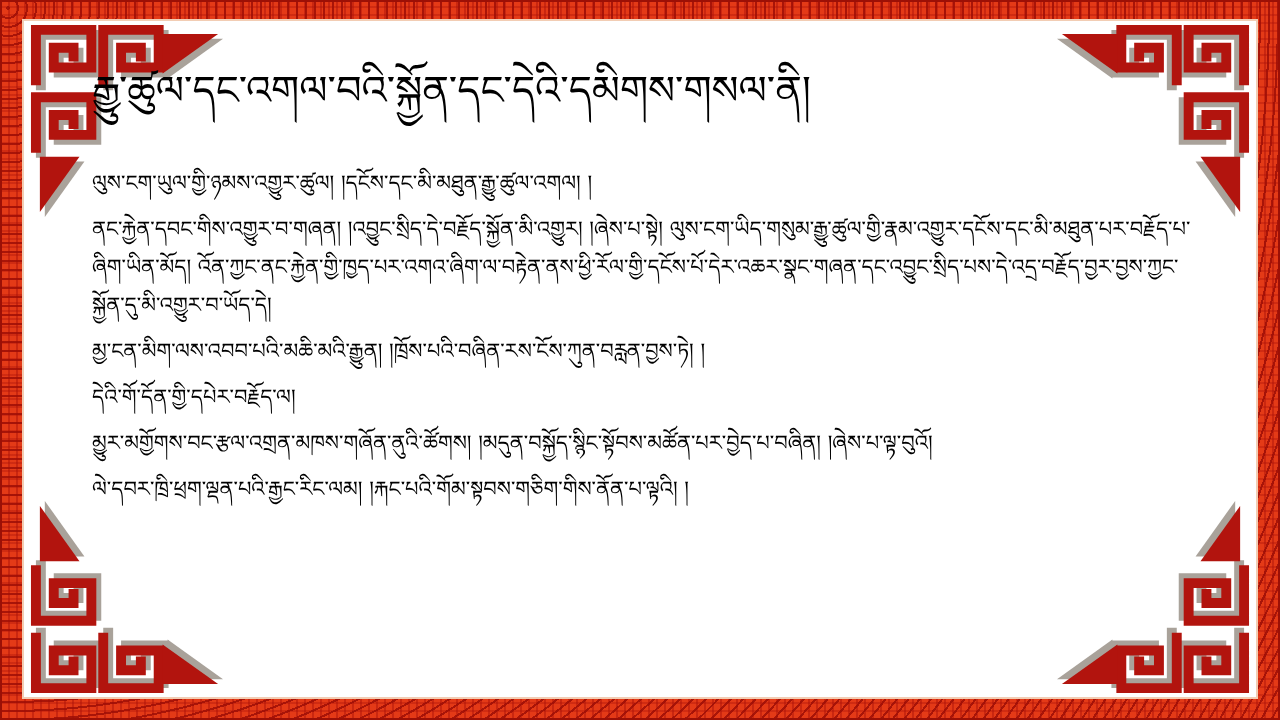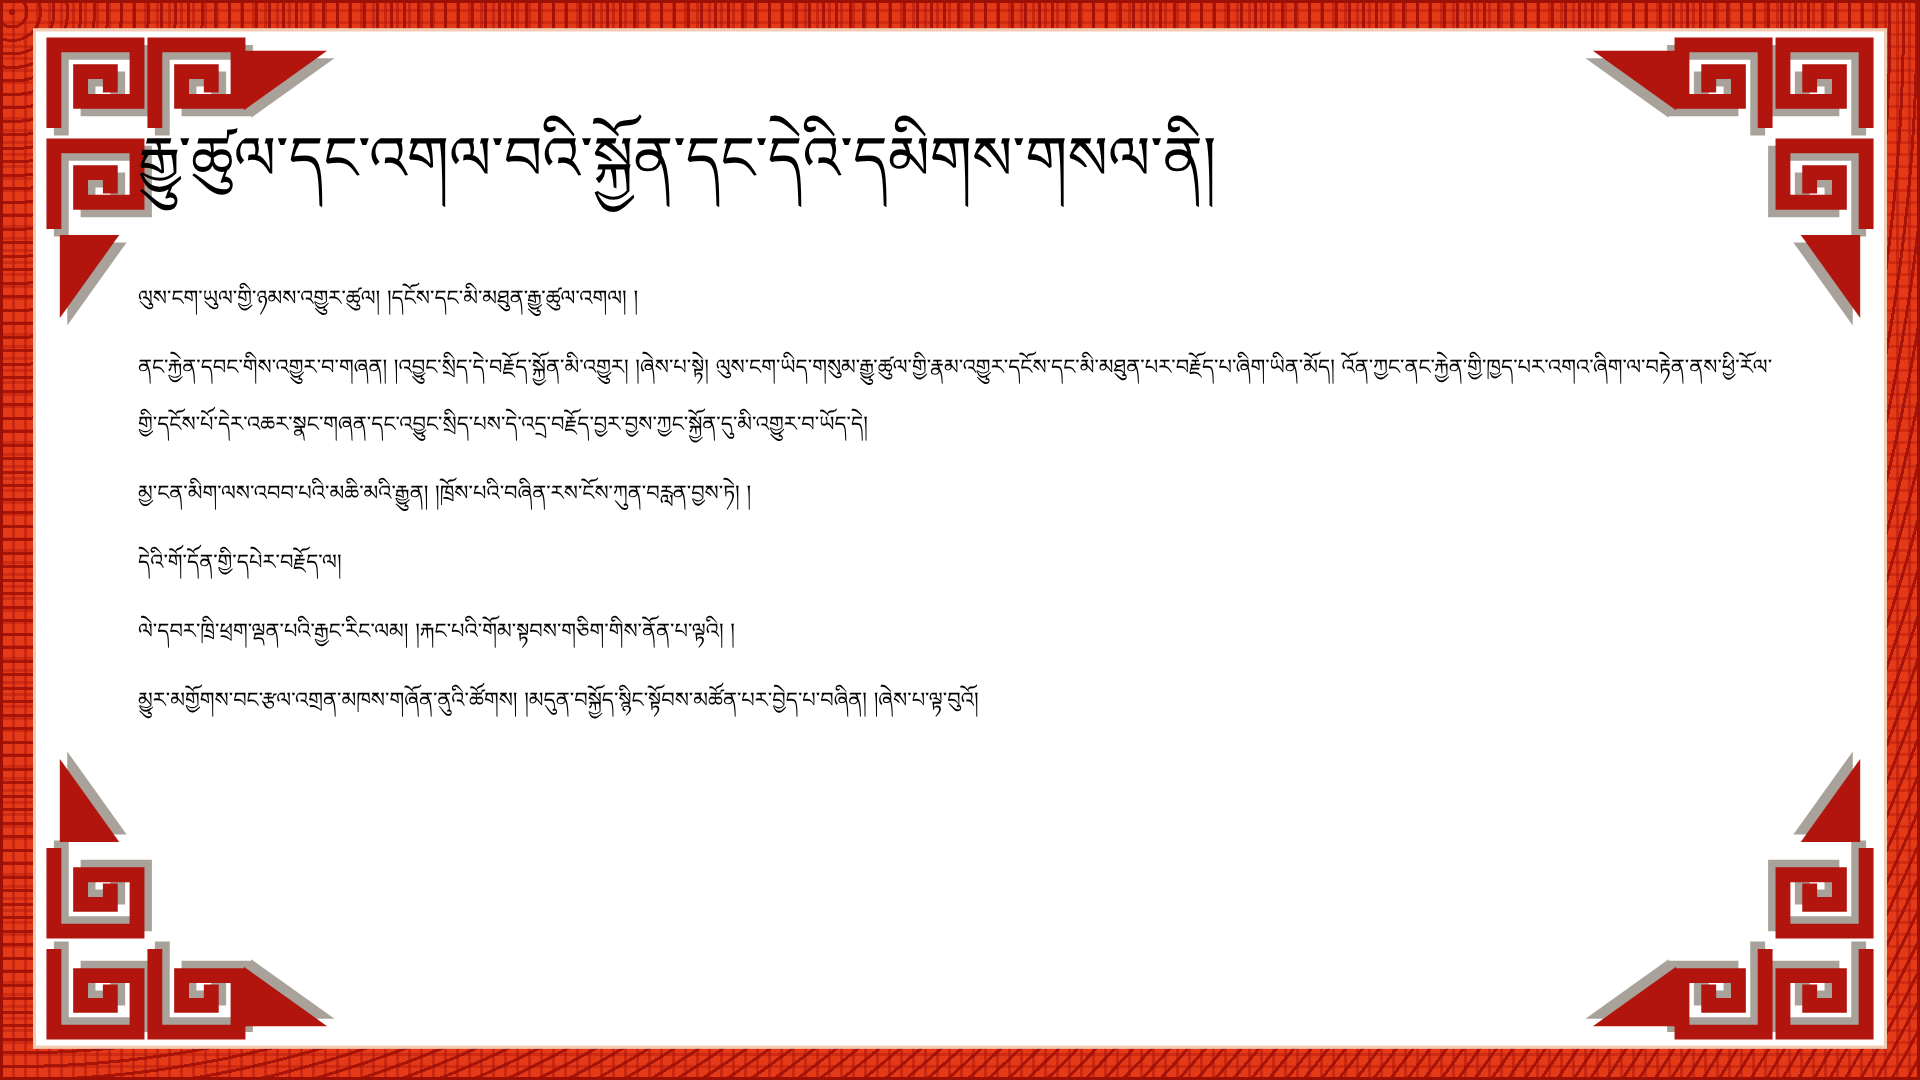--- a/index.html
+++ b/index.html
@@ -26,29 +26,29 @@
     box-sizing:border-box;
   }
   
   .corner{position:absolute;width:198px;height:198px;pointer-events:none;}
   .corner.tl{top:22px;left:28px;}
   .corner.tr{top:22px;right:28px;transform:scaleX(-1);}
   .corner.bl{bottom:24px;left:28px;transform:scaleY(-1);}
   .corner.br{bottom:24px;right:28px;transform:scale(-1,-1);}
   
   .content{
-    position:absolute;left:92px;top:78px;right:86px;
+    position:absolute;left:92px;top:62px;right:86px;
     color:#000;
   }
   .title{
     font-size:40px;line-height:56px;font-weight:normal;
     margin:0 0 46px 0;
   }
   .para{
-    font-size:14px;line-height:38px;
+    font-size:21px;line-height:38px;
     margin:0 0 8px 0;
   }
   .hidden-defs{position:absolute;width:0;height:0;overflow:hidden;}
 </style>
 </head>
 <body>
 
 <div class="frame"></div>
 
 <div class="panel"></div>
@@ -92,15 +92,15 @@
 <svg class="corner br" viewBox="0 0 200 200">
     <use href="#cornerknot"></use>
   </svg>
 
 <div class="content">
   <h1 class="title">རྒྱུ་ཚུལ་དང་འགལ་བའི་སྐྱོན་དང་དེའི་དམིགས་གསལ་ནི།</h1>
   <p class="para">ལུས་ངག་ཡུལ་གྱི་ཉམས་འགྱུར་ཚུལ། །དངོས་དང་མི་མཐུན་རྒྱུ་ཚུལ་འགལ། །</p>
   <p class="para">ནང་རྐྱེན་དབང་གིས་འགྱུར་བ་གཞན། །འབྱུང་སྲིད་དེ་བརྗོད་སྐྱོན་མི་འགྱུར། །ཞེས་པ་སྟེ། ལུས་ངག་ཡིད་གསུམ་རྒྱུ་ཚུལ་གྱི་རྣམ་འགྱུར་དངོས་དང་མི་མཐུན་པར་བརྗོད་པ་ཞིག་ཡིན་མོད། འོན་ཀྱང་ནང་རྐྱེན་གྱི་ཁྱད་པར་འགའ་ཞིག་ལ་བརྟེན་ནས་ཕྱི་རོལ་གྱི་དངོས་པོ་དེར་འཆར་སྣང་གཞན་དང་འབྱུང་སྲིད་པས་དེ་འདྲ་བརྗོད་བྱར་བྱས་ཀྱང་སྐྱོན་དུ་མི་འགྱུར་བ་ཡོད་དེ།</p>
   <p class="para">མྱ་ངན་མིག་ལས་འབབ་པའི་མཆི་མའི་རྒྱུན། །ཁྲོས་པའི་བཞིན་རས་ངོས་ཀུན་བརླན་བྱས་ཏེ། །</p>
   <p class="para">དེའི་གོ་དོན་གྱི་དཔེར་བརྗོད་ལ།</p>
+  <p class="para">མྱུར་མགྱོགས་བང་རྩལ་འགྲན་མཁས་གཞོན་ནུའི་ཚོགས། །མདུན་བསྐྱོད་སྙིང་སྟོབས་མཚོན་པར་བྱེད་པ་བཞིན། །ཞེས་པ་ལྟ་བུའོ།</p>
   <p class="para">ལེ་དབར་ཁྲི་ཕྲག་ལྡན་པའི་རྒྱང་རིང་ལམ། །རྐང་པའི་གོམ་སྟབས་གཅིག་གིས་ནོན་པ་ལྟའི། །</p>
-  <p class="para">མྱུར་མགྱོགས་བང་རྩལ་འགྲན་མཁས་གཞོན་ནུའི་ཚོགས། །མདུན་བསྐྱོད་སྙིང་སྟོབས་མཚོན་པར་བྱེད་པ་བཞིན། །ཞེས་པ་ལྟ་བུའོ།</p>
 </div>
 
 </body></html>

